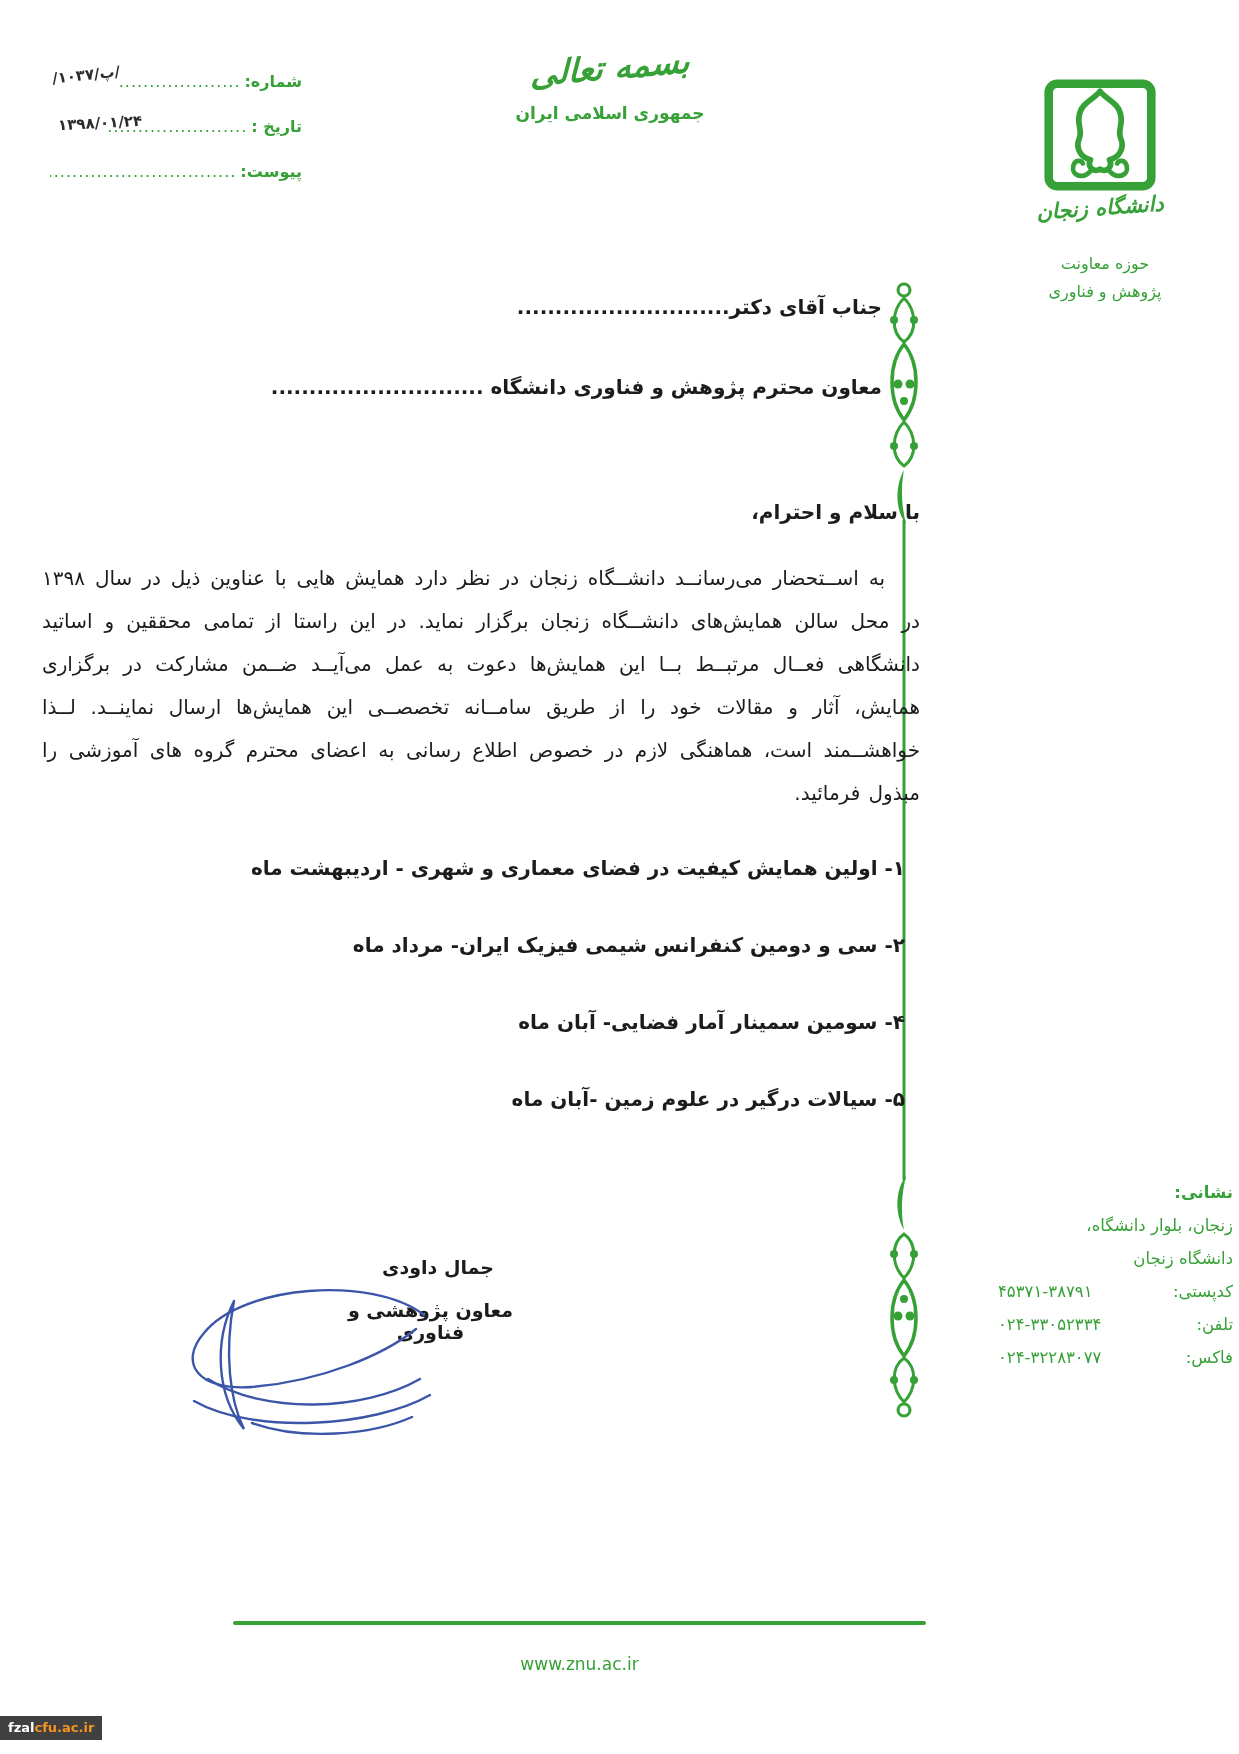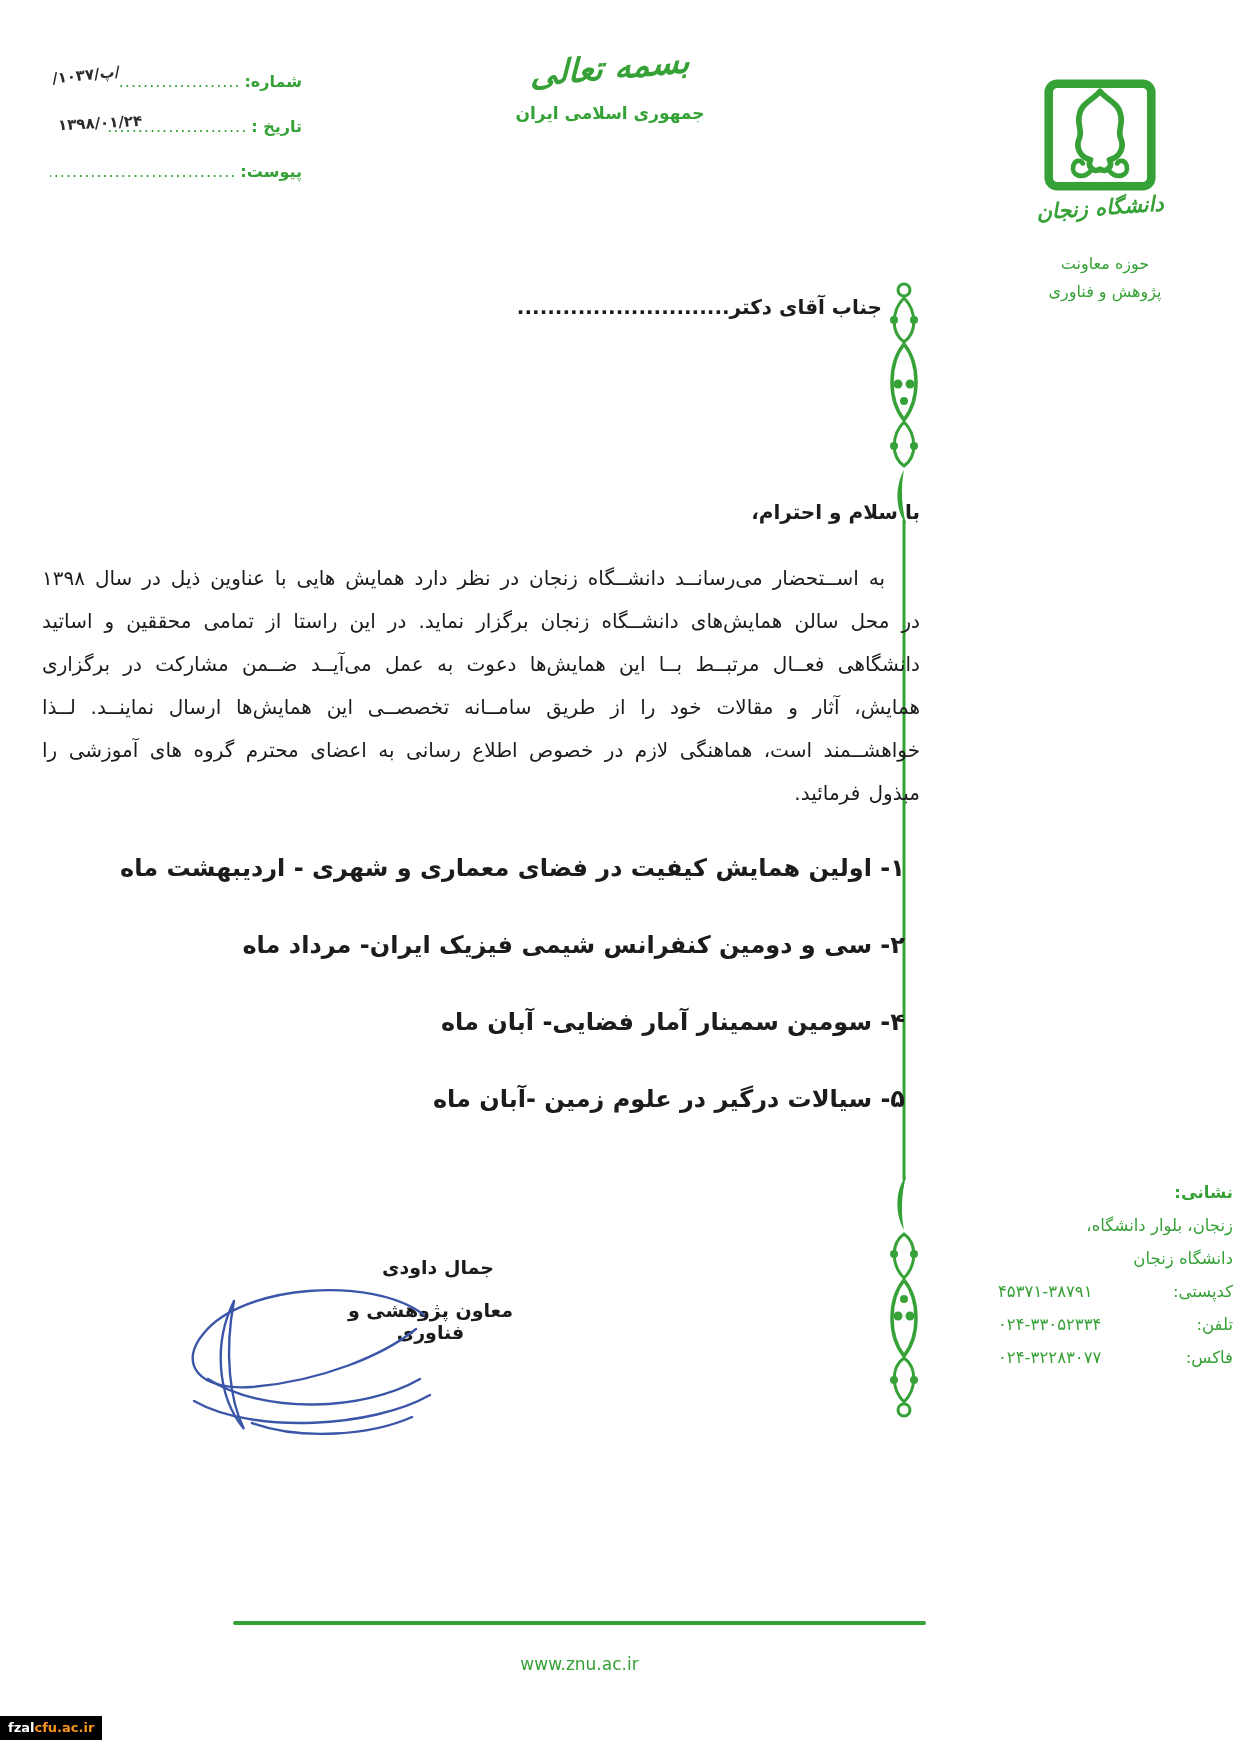--- a/index.html
+++ b/index.html
@@ -40,39 +40,39 @@
   .t-num{margin-top:10px;text-align:center;font-size:19px;letter-spacing:2px;}
 
   
   .letter{position:absolute;left:42px;top:295px;width:878px;height:1110px;direction:rtl;color:var(--ink,#1c1c1c);}
   .rcpt{position:absolute;right:38px;font-size:20px;font-weight:bold;white-space:nowrap;}
   .r1{top:0;}
   .r2{top:80px;}
   .salut{position:absolute;right:0;top:205px;font-size:20px;font-weight:bold;}
   .para{position:absolute;right:0;left:0;top:262px;margin:0;font-size:20px;line-height:43px;text-align:justify;text-indent:35px;word-spacing:2px;}
   .events{position:absolute;right:15px;left:0;top:552px;text-align:right;}
-  .event{font-size:24px;font-weight:bold;line-height:43px;margin-bottom:34px;white-space:nowrap;}
+  .event{font-size:20px;font-weight:bold;line-height:43px;margin-bottom:34px;white-space:nowrap;}
 
   
   .sig-name{position:absolute;left:368px;top:1256px;width:140px;text-align:center;font-size:19px;font-weight:bold;direction:rtl;}
   .sig-title{position:absolute;left:338px;top:1299px;width:185px;text-align:center;font-size:19px;font-weight:bold;direction:rtl;}
   .sig-scribble{position:absolute;left:172px;top:1283px;width:274px;height:164px;color:var(--signature_blue,#3b55a8);}
 
   
   .addr{position:absolute;left:998px;top:1176px;width:235px;direction:rtl;color:var(--green,#36a136);font-size:16.5px;line-height:33px;text-align:right;}
   .addr .a-label{font-weight:bold;}
   .a-row{display:flex;justify-content:space-between;align-items:baseline;}
   .ltr{direction:ltr;unicode-bidi:bidi-override;}
 
   
   .footer-rule{position:absolute;left:233px;top:1621px;width:693px;height:4px;background:var(--green,#36a136);border-radius:2px;}
   .footer-text{position:absolute;left:233px;top:1648px;width:693px;text-align:center;color:var(--green,#36a136);font-size:17px;line-height:32px;}
 
   
-  .watermark{position:absolute;left:0;top:1716px;background:#000000;padding:3px 8px;font-size:13px;font-weight:bold;line-height:18px;}
+  .watermark{position:absolute;left:0;top:1716px;background:#404040;padding:3px 8px;font-size:13px;font-weight:bold;line-height:18px;}
   .wm1{color:#fff;}
   .wm2{color:var(--watermark_orange,#f79421);}
 </style>
 </head>
 <body>
 
 <div class="page">
 
   <div class="hdr-fields">
     <div class="fld">
@@ -123,20 +123,21 @@
       <circle cx="28" cy="166" r="4" fill="currentColor" stroke="none"></circle>
       <path d="M18,190 C8,208 10,232 20,244 C15,224 15,206 18,190 Z" fill="currentColor" stroke="none"></path>
     </g>
     <rect x="16.5" y="240" width="3" height="660" fill="currentColor" stroke="none"></rect>
     <use href="#orn-top" transform="translate(0,1140) scale(1,-1)"></use>
   </svg>
 
 
   <div class="letter">
     <div class="rcpt r1">جناب آقای دکتر............................</div>
+    <div class="rcpt r2">معاون محترم پژوهش و فناوری دانشگاه ............................</div>
     <div class="salut">با سلام و احترام،</div>
     <p class="para">به اســتحضار می‌رسانــد دانشــگاه زنجان در نظر دارد همایش هایی با عناوین ذیل در سال ۱۳۹۸ در محل سالن همایش‌های دانشــگاه زنجان برگزار نماید. در این راستا از تمامی محققین و اساتید دانشگاهی فعــال مرتبــط بــا این همایش‌ها دعوت به عمل می‌آیــد ضــمن مشارکت در برگزاری همایش، آثار و مقالات خود را از طریق سامــانه تخصصــی این همایش‌ها ارسال نماینــد. لــذا خواهشــمند است، هماهنگی لازم در خصوص اطلاع رسانی به اعضای محترم گروه های آموزشی را مبذول فرمائید.</p>
     <div class="events">
       <div class="event">۱- اولین همایش کیفیت در فضای معماری و شهری -  اردیبهشت ماه</div>
       <div class="event">۲- سی و دومین کنفرانس شیمی فیزیک ایران-  مرداد ماه</div>
       <div class="event">۴- سومین سمینار آمار فضایی- آبان ماه</div>
       <div class="event">۵- سیالات درگیر در علوم زمین -آبان ماه</div>
     </div>
   </div>
 

